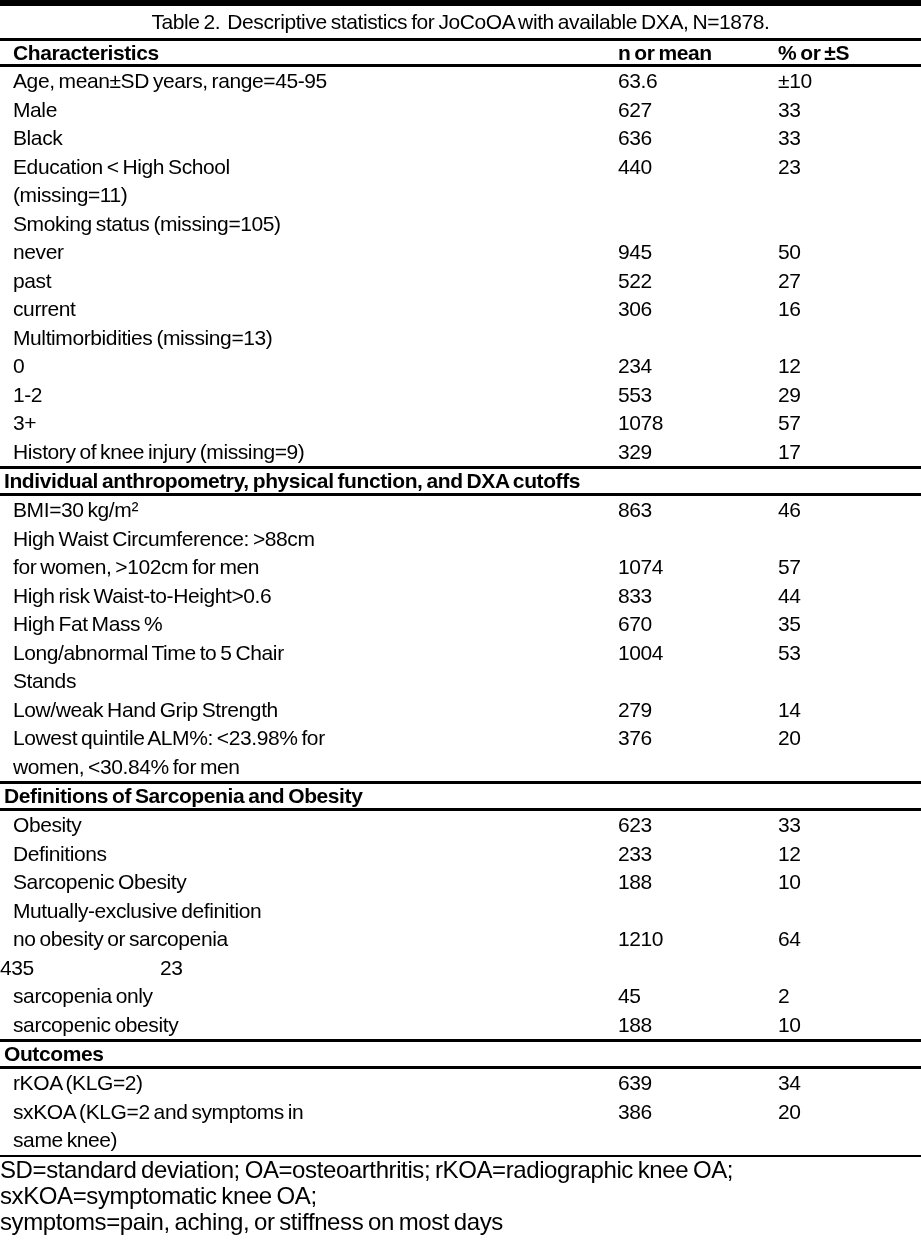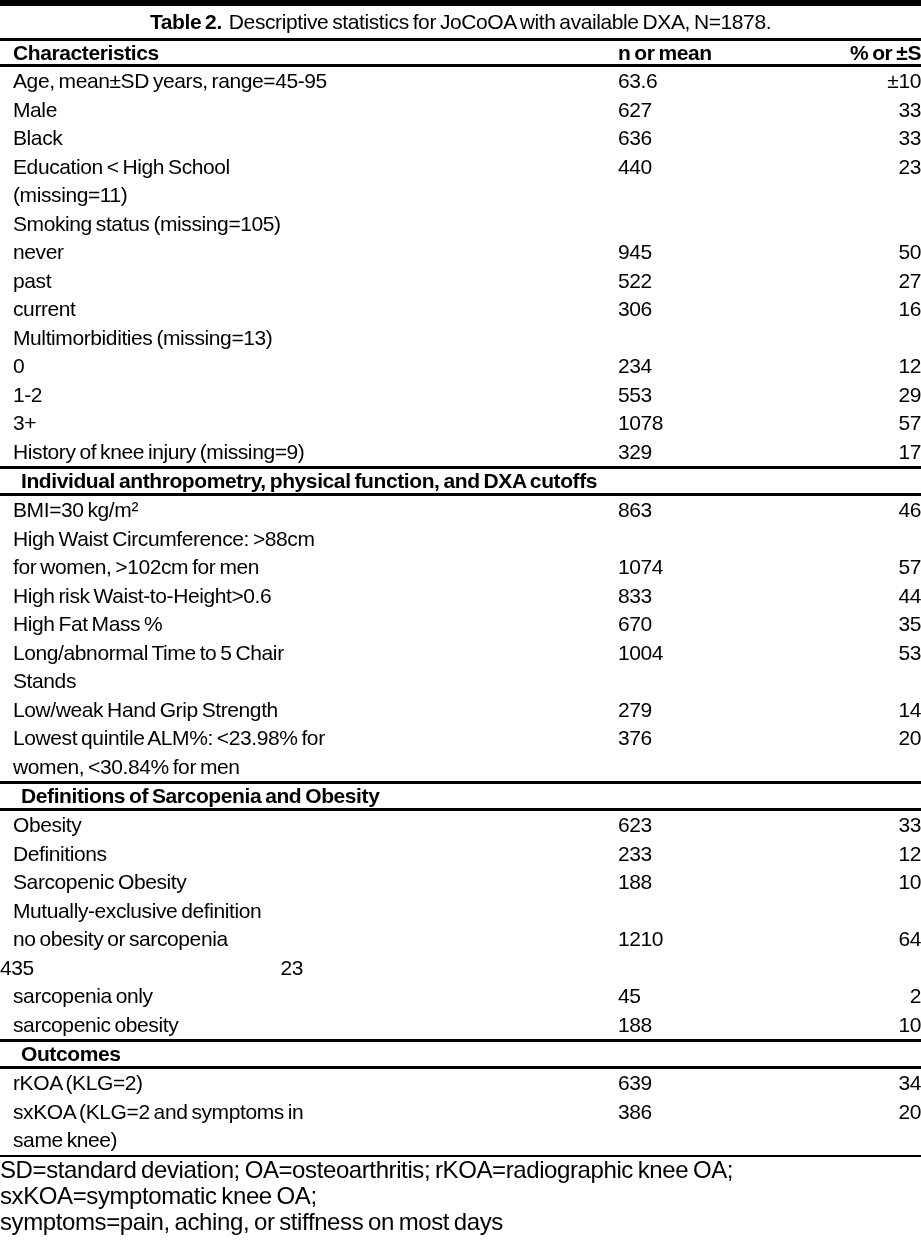--- a/index.html
+++ b/index.html
@@ -10,43 +10,43 @@
     background: #ffffff;
     color: #000000;
     font-family: "Liberation Sans", "DejaVu Sans", sans-serif;
     font-size: 21px;
     letter-spacing: -0.4px;
     word-spacing: -1.5px;
     overflow: hidden;
   }
   .topbar { height: 6px; background: #000; }
   .title { text-align: center; height: 32px; line-height: 32px; white-space: nowrap; }
-  .title .b { font-weight: bold; margin-right: 7px; }
+  .title .b { font-weight: normal; margin-right: 7px; }
   .hrow {
     display: flex;
     border-top: 3px solid #000;
     border-bottom: 3px solid #000;
     font-weight: bold;
     line-height: 23px;
     height: 29px;
   }
   .row { display: flex; height: 28.5px; line-height: 28.5px; white-space: nowrap; }
   .srow {
     border-top: 3px solid #000;
     border-bottom: 3px solid #000;
     font-weight: bold;
     line-height: 24px;
     height: 30px;
-    padding-left: 21px;
+    padding-left: 4px;
     white-space: nowrap;
   }
   .c-label { flex: 1; padding-left: 13px; overflow: hidden; }
   .c-label.ind { }
   .c-n  { width: 160px; }
-  .c-pct { width: 143px; text-align: right; }
+  .c-pct { width: 143px; }
   .footnote {
     border-top: 2px solid #000;
     font-size: 24px;
     line-height: 26px;
     letter-spacing: -0.4px;
   }
 </style>
 </head>
 <body>
 

